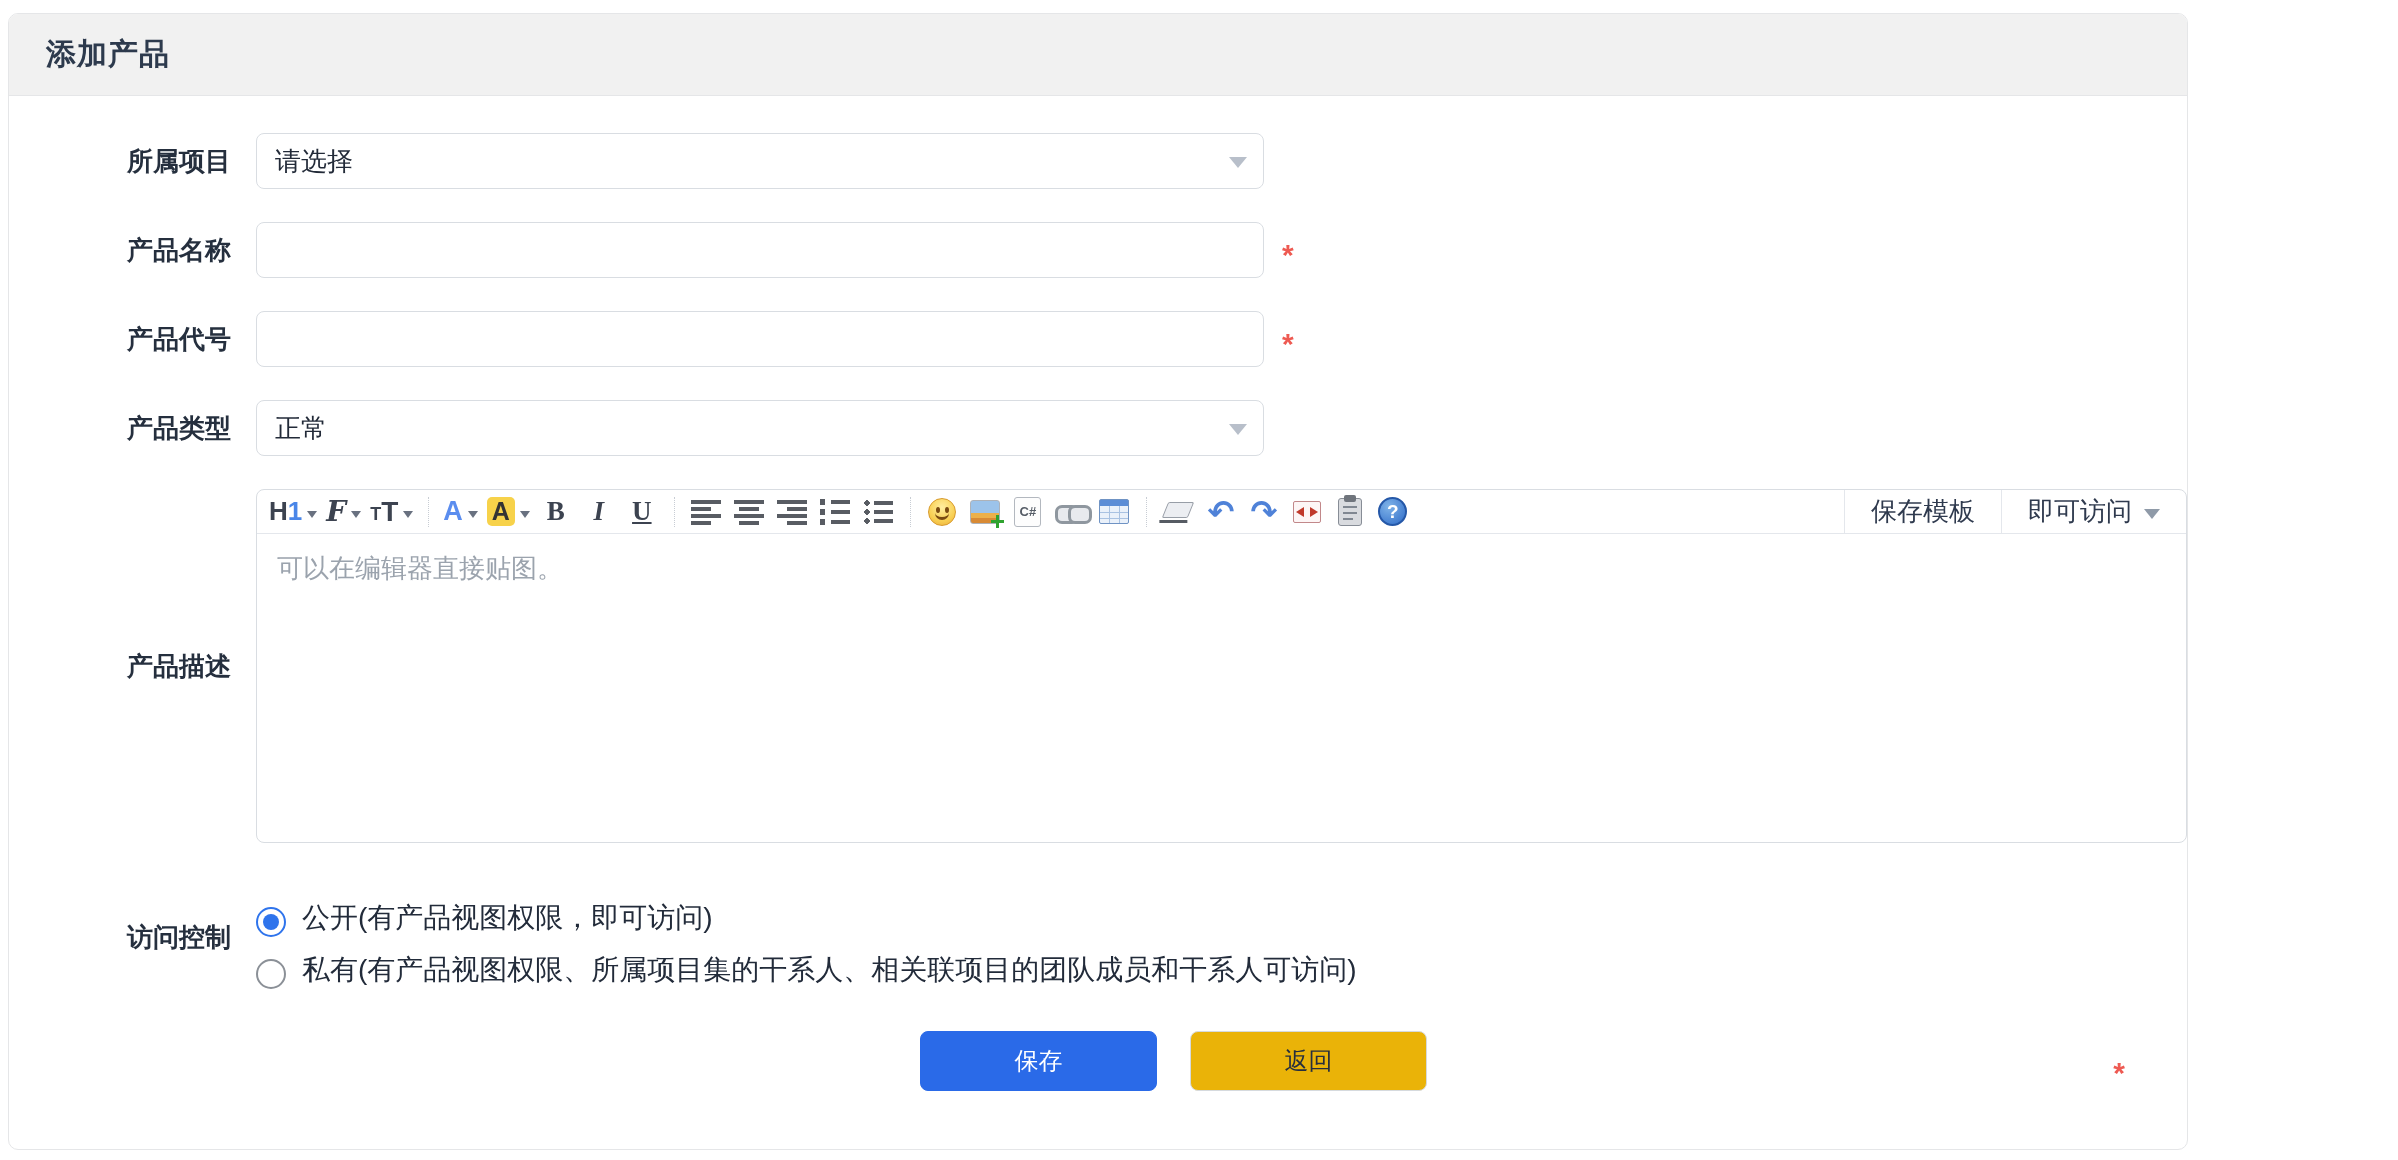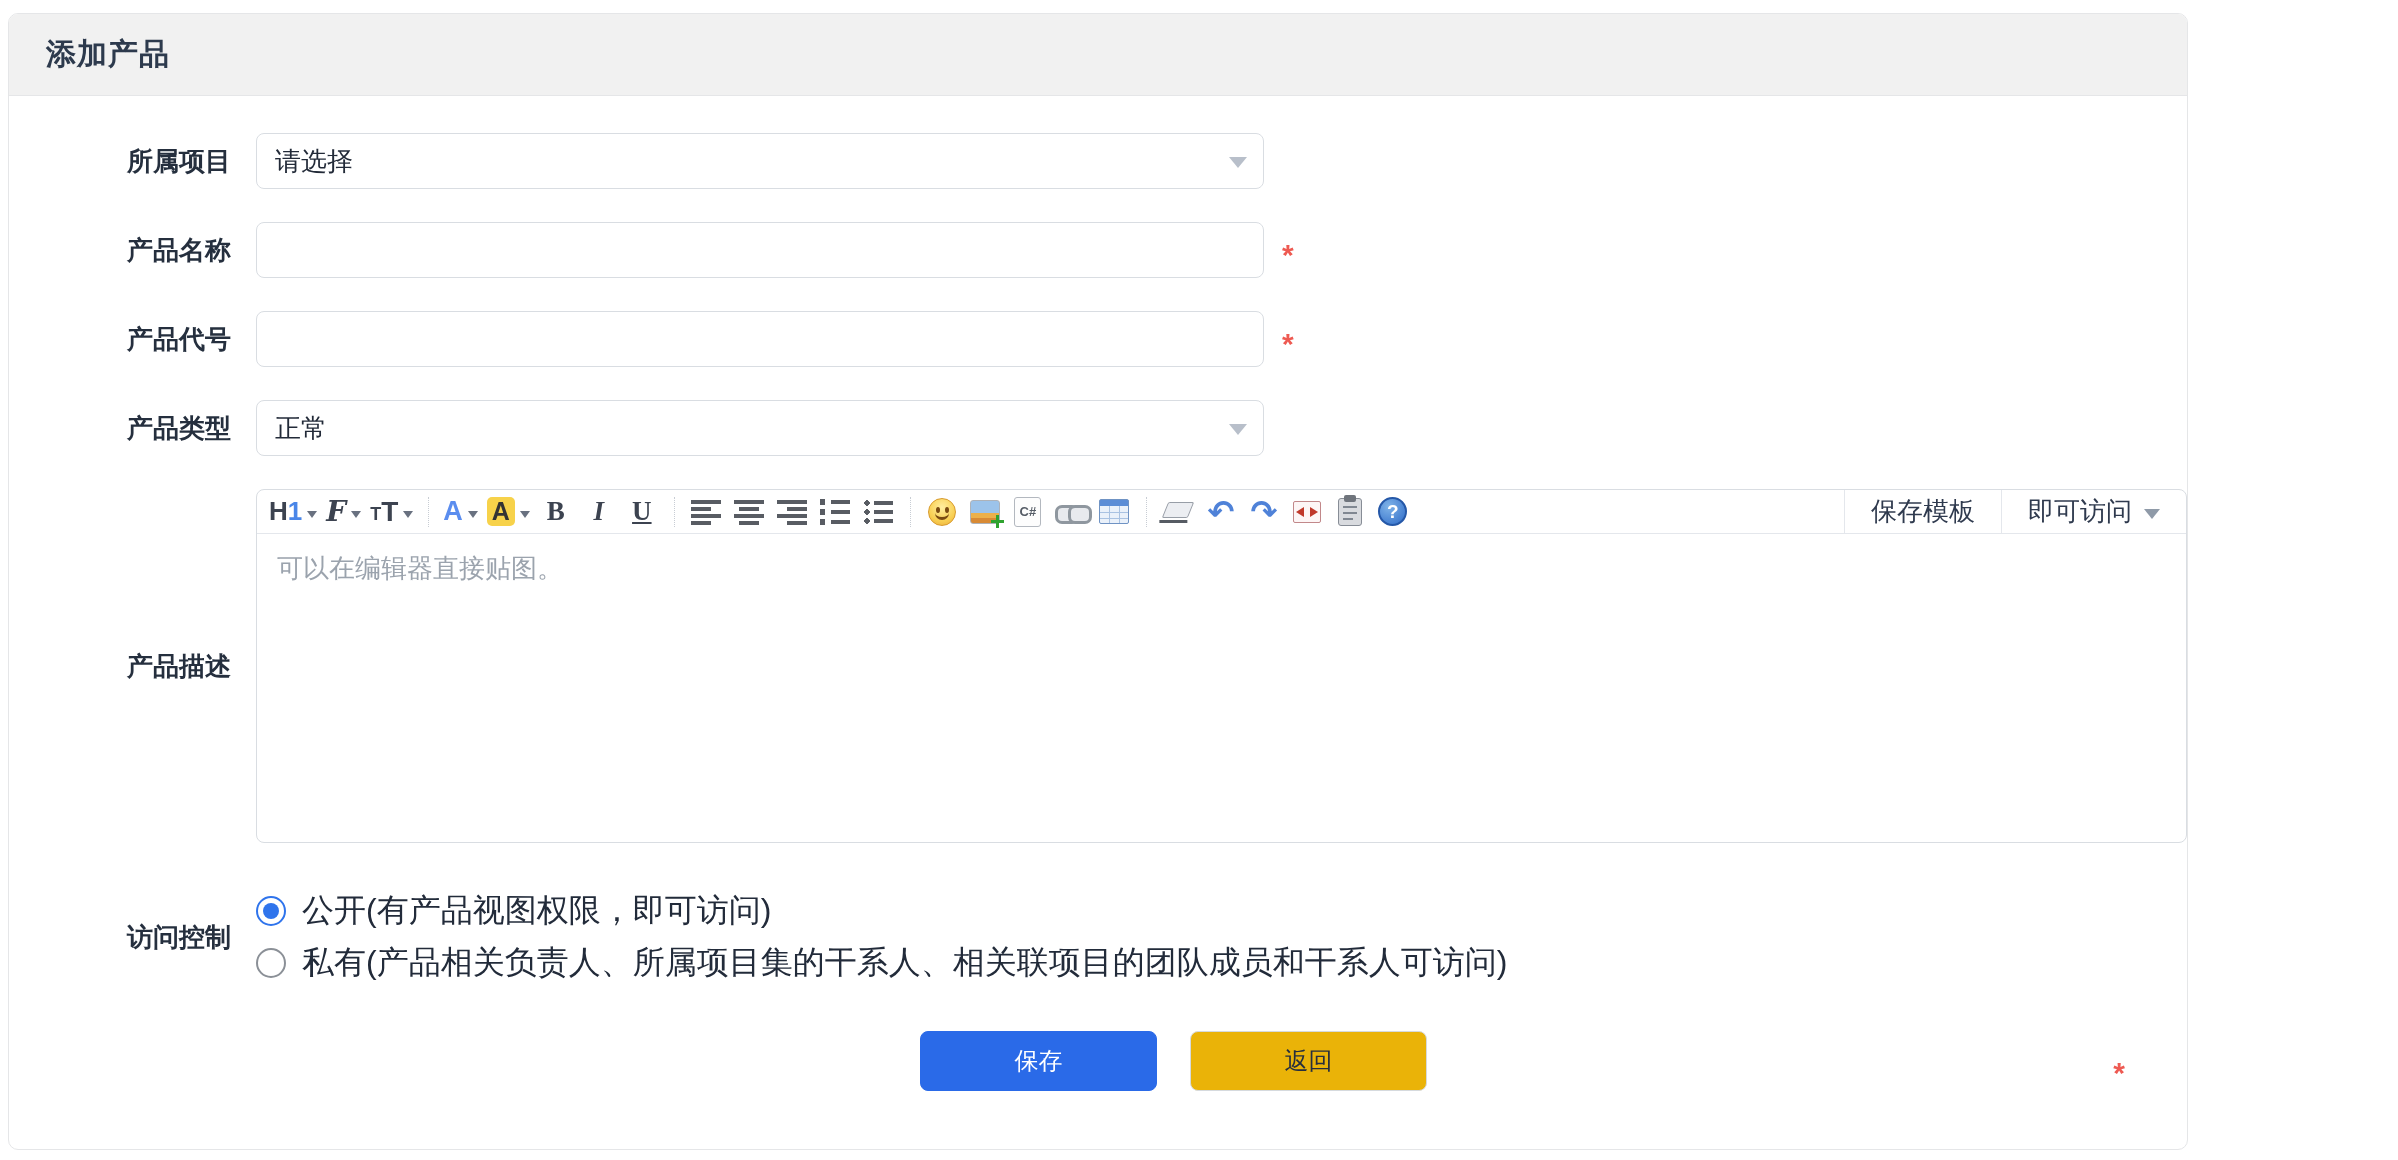--- a/index.html
+++ b/index.html
@@ -155,21 +155,21 @@
   }
   .tpl-btn .car { width:0; height:0; border-left:8px solid transparent; border-right:8px solid transparent;
     border-top:10px solid #8f9aa8; margin-left:12px; margin-top:4px; }
 
   .editor-body { padding:16px 20px; cursor:text; height:309px; }
   .editor-placeholder { font-size:26px; color:#9ba3ad; line-height:36px; }
 
   
   .access-row { margin-bottom:0; }
   .radio-group { display:flex; flex-direction:column; }
-  .radio-line { display:flex; align-items:center; height:52px; font-size:32px; color:#222b3a; cursor:pointer; }
+  .radio-line { display:flex; align-items:flex-end; height:52px; font-size:28px; color:#222b3a; cursor:pointer; }
   .radio { flex:none; width:30px; height:30px; border-radius:50%; margin-right:16px; position:relative; background:#fff; }
   .radio--on { border:2px solid #2f74ec; }
   .radio--on::after { content:""; position:absolute; left:50%; top:50%; width:16px; height:16px;
     margin:-8px 0 0 -8px; border-radius:50%; background:#2f74ec; }
   .radio--off { border:2px solid #8b9097; }
 
   
   .actions { display:flex; margin-left:911px; margin-top:42px; }
   .btn { height:60px; width:237px; border-radius:8px; font-size:24px; display:flex;
     align-items:center; justify-content:center; cursor:pointer; }
@@ -311,21 +311,21 @@
 
     <div class="form-row access-row">
       <label class="form-label">访问控制</label>
       <div class="radio-group">
         <label class="radio-line">
           <span class="radio radio--on"></span>
           <span>公开(有产品视图权限，即可访问)</span>
         </label>
         <label class="radio-line">
           <span class="radio radio--off"></span>
-          <span>私有(产品相关负责人、所属项目集的干系人、相关联项目的团队成员和干系人可访问)</span>
+          <span>私有(有产品视图权限、所属项目集的干系人、相关联项目的团队成员和干系人可访问)</span>
         </label>
       </div>
     </div>
 
     <div class="actions">
       <button class="btn btn-primary">保存</button>
       <button class="btn btn-default">返回</button>
     </div>
 
   </div>

